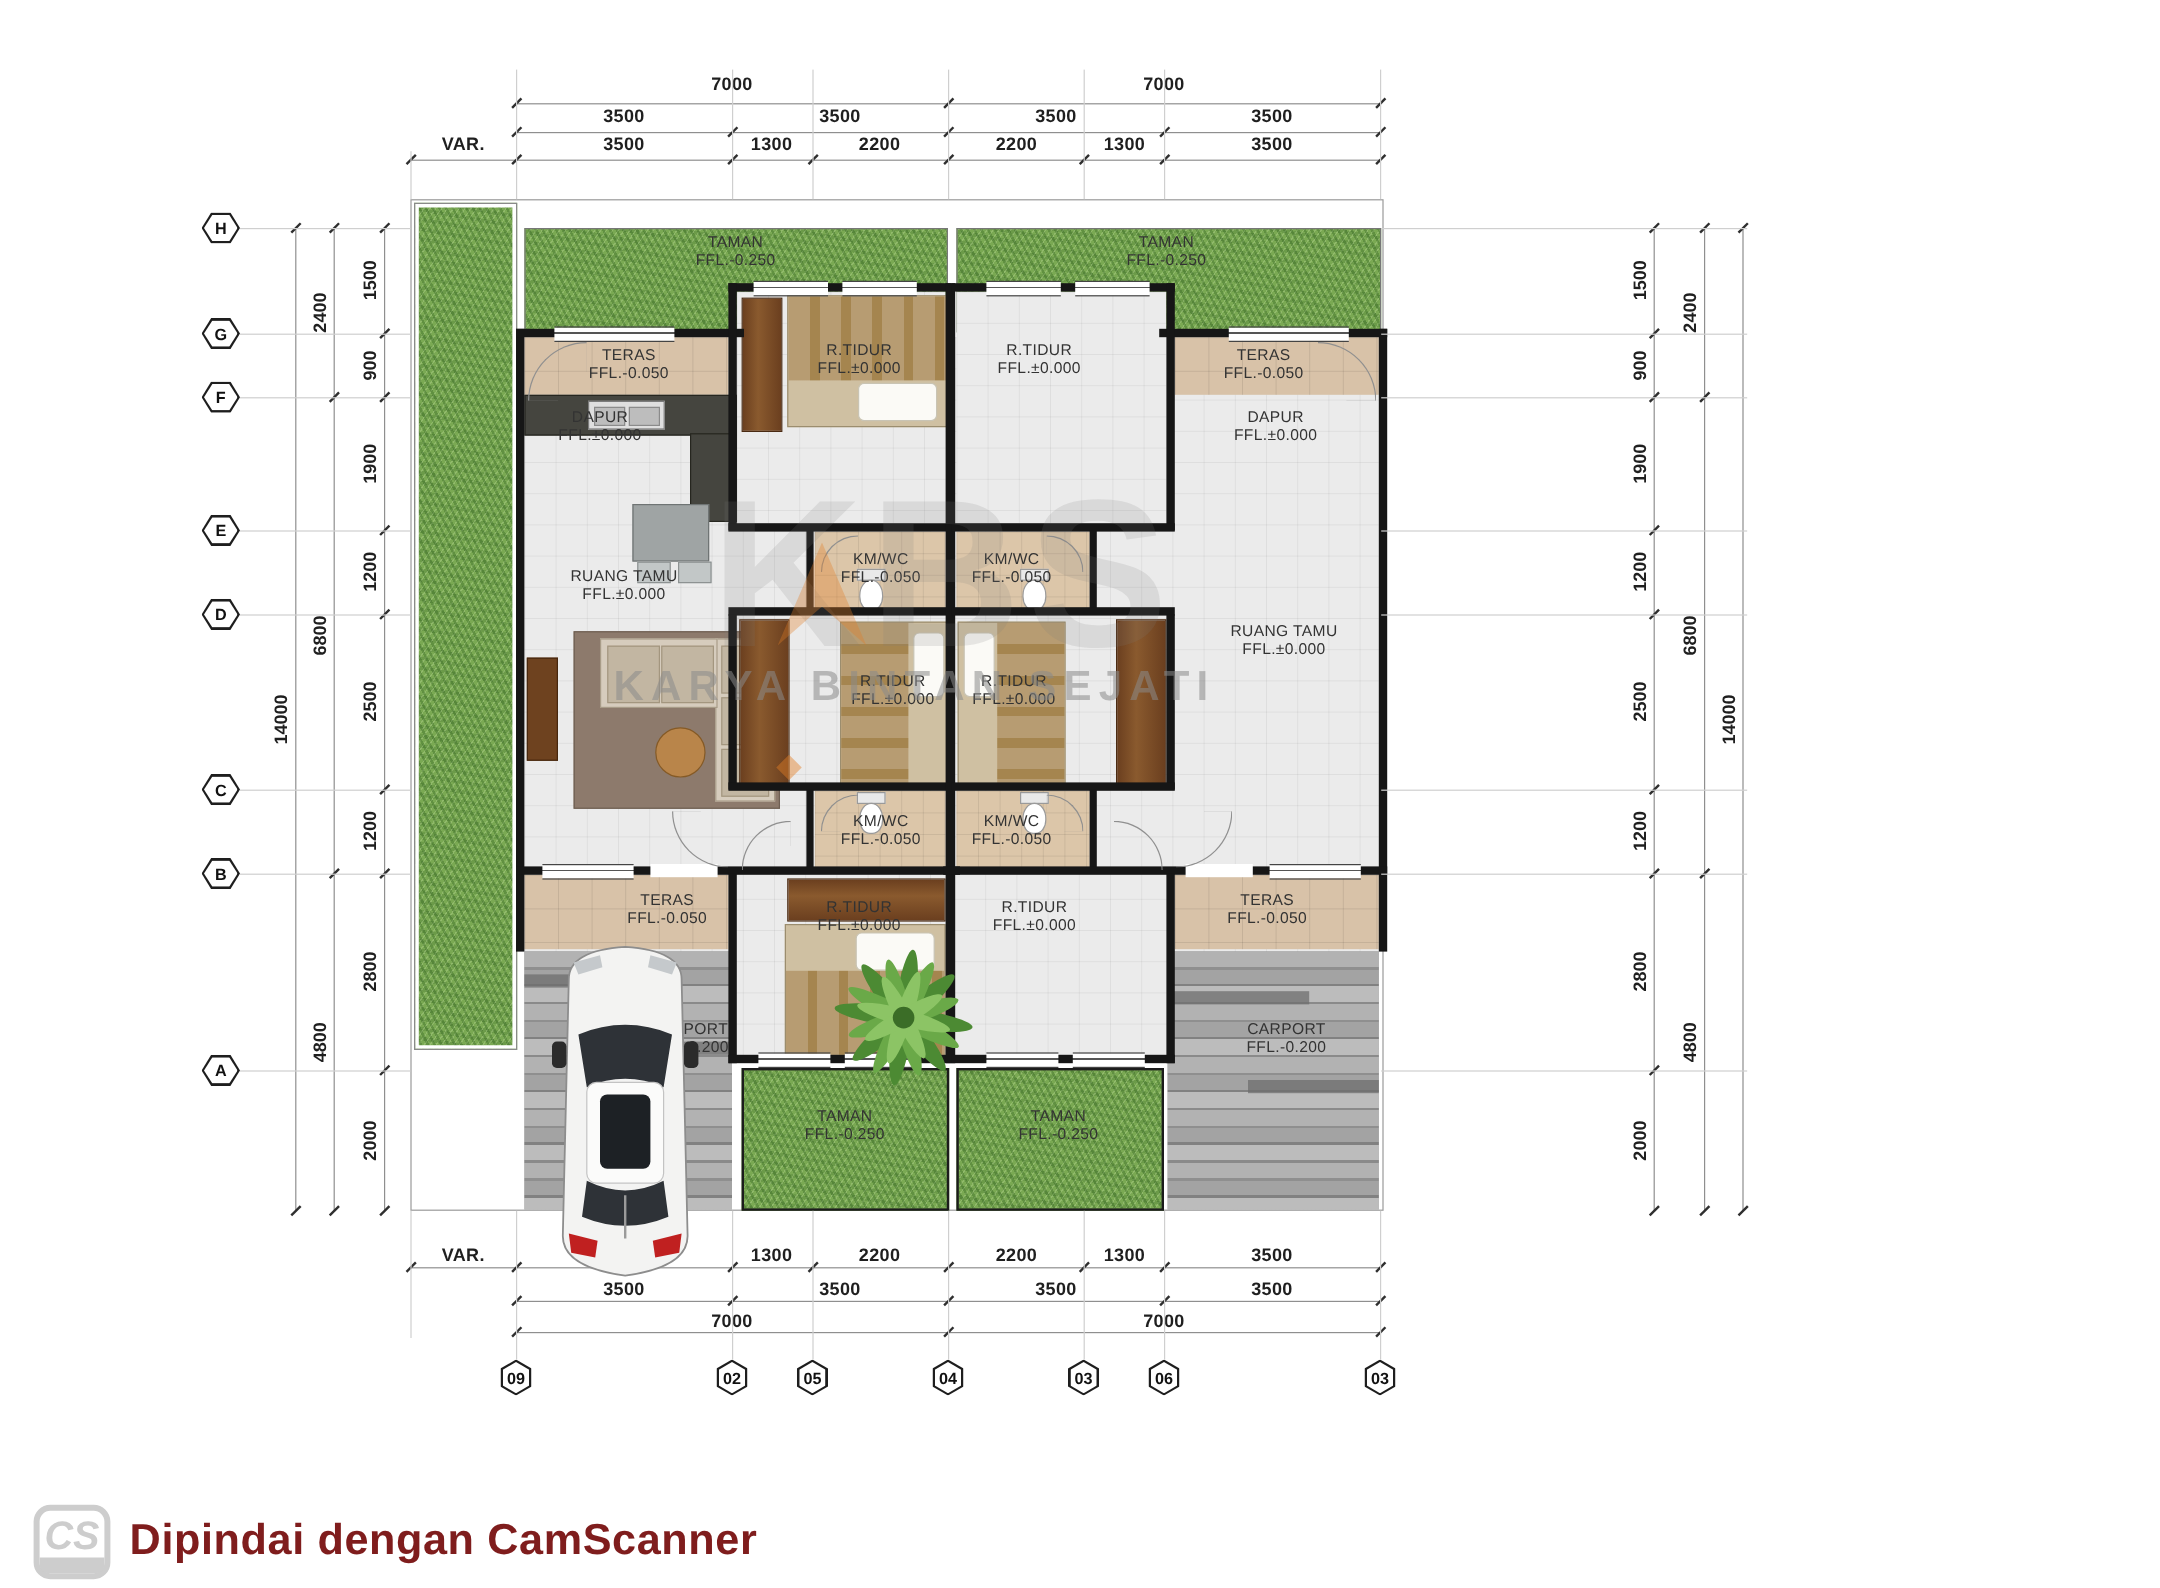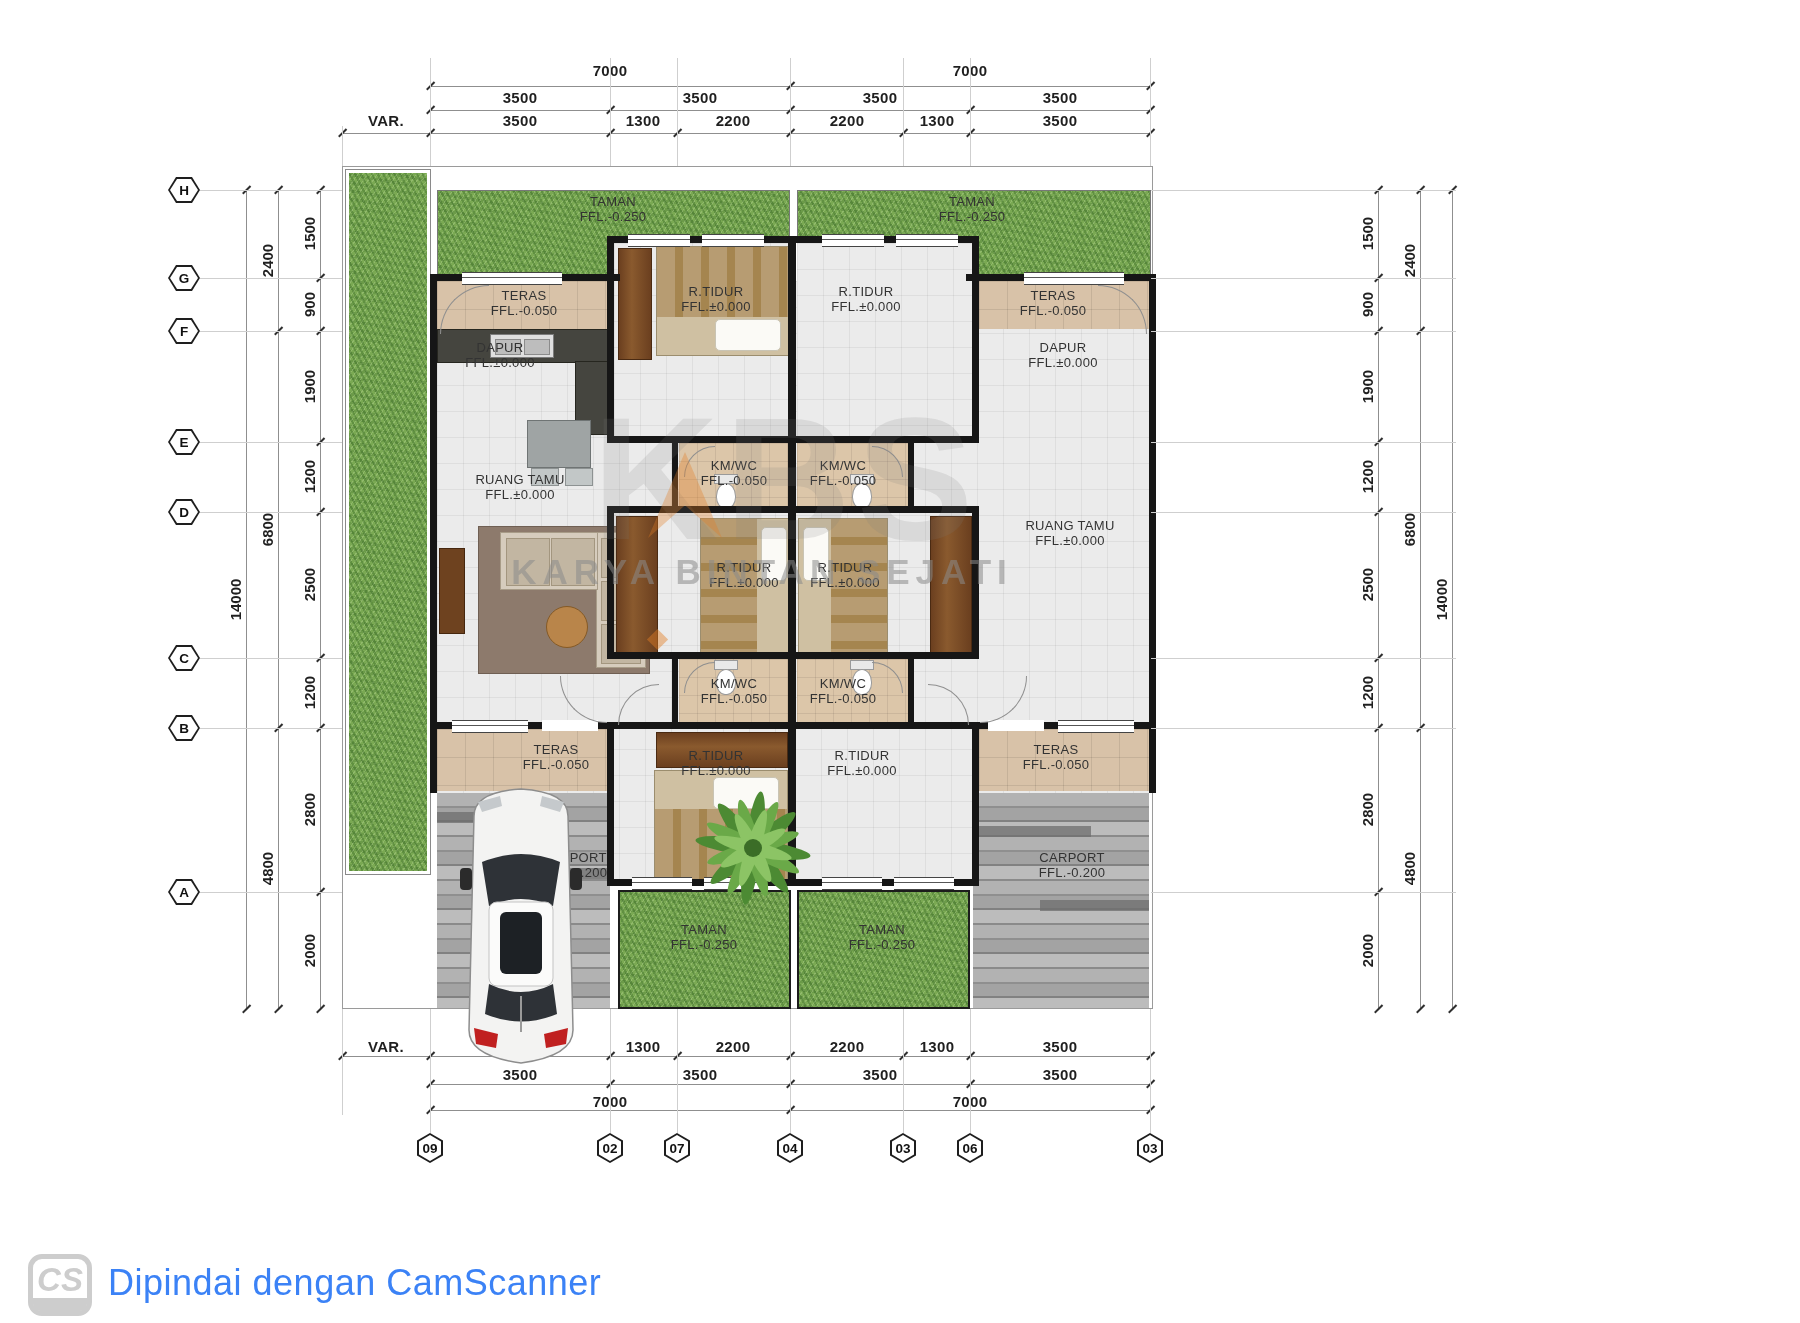--- a/index.html
+++ b/index.html
@@ -84,21 +84,21 @@
       clip-path:polygon(0 100%,50% 0,100% 100%,50% 62%);}
   .wm-dot{position:absolute;width:15px;height:15px;background:rgba(226,126,38,.45);transform:rotate(45deg);}
   .wm-l1{position:absolute;font-weight:700;font-size:35px;letter-spacing:6px;color:rgba(138,138,138,.55);white-space:nowrap;transform:translateX(-50%);}
   .wm-l2{position:absolute;font-weight:700;font-size:55px;letter-spacing:16px;color:rgba(146,146,146,.45);white-space:nowrap;transform:translateX(-50%);}
   
   #cs-logo{position:absolute;left:28px;top:1254px;width:64px;height:62px;
       border:5px solid #cdcdcd;border-radius:14px;box-sizing:border-box;}
   #cs-logo .bar{position:absolute;left:0;right:0;bottom:0;height:13px;background:#cdcdcd;border-radius:0 0 7px 7px;}
   #cs-logo .cs{position:absolute;left:0;right:0;top:2px;text-align:center;font-size:33px;font-weight:700;
       color:#cdcdcd;font-style:italic;}
-  #cs-text{position:absolute;left:108px;top:1262px;font-size:36px;color:#3b82f6;letter-spacing:.5px;}
+  #cs-text{position:absolute;left:108px;top:1262px;font-size:36px;color:#7f1d1d;letter-spacing:.5px;font-weight:bold;}
 </style>
 </head>
 <body>
 
 <div id="canvas">
 
   <div class="abs boundary" style="left:342px;top:166px;width:809px;height:841px;"></div>
   <div class="abs grass gardenL" style="left:345px;top:169px;width:84px;height:704px;"></div>
 
   <div class="abs grass" style="left:437px;top:190px;width:351px;height:85px;border:1px solid #777;"></div>
@@ -596,21 +596,21 @@
       <div class="extline" style="left: 610px; top: 1115px; width: 1px; height: 18px;"></div>
       <div class="hex hexV" style="left: 597px; top: 1133px; width: 26px; height: 30px;">
         <div class="outer"></div>
         <div class="inner"></div>
         <span class="lbl">02</span>
       </div>
       <div class="extline" style="left: 677px; top: 1115px; width: 1px; height: 18px;"></div>
       <div class="hex hexV" style="left: 664px; top: 1133px; width: 26px; height: 30px;">
         <div class="outer"></div>
         <div class="inner"></div>
-        <span class="lbl">07</span>
+        <span class="lbl">05</span>
       </div>
       <div class="extline" style="left: 790px; top: 1115px; width: 1px; height: 18px;"></div>
       <div class="hex hexV" style="left: 777px; top: 1133px; width: 26px; height: 30px;">
         <div class="outer"></div>
         <div class="inner"></div>
         <span class="lbl">04</span>
       </div>
       <div class="extline" style="left: 903px; top: 1115px; width: 1px; height: 18px;"></div>
       <div class="hex hexV" style="left: 890px; top: 1133px; width: 26px; height: 30px;">
         <div class="outer"></div>

